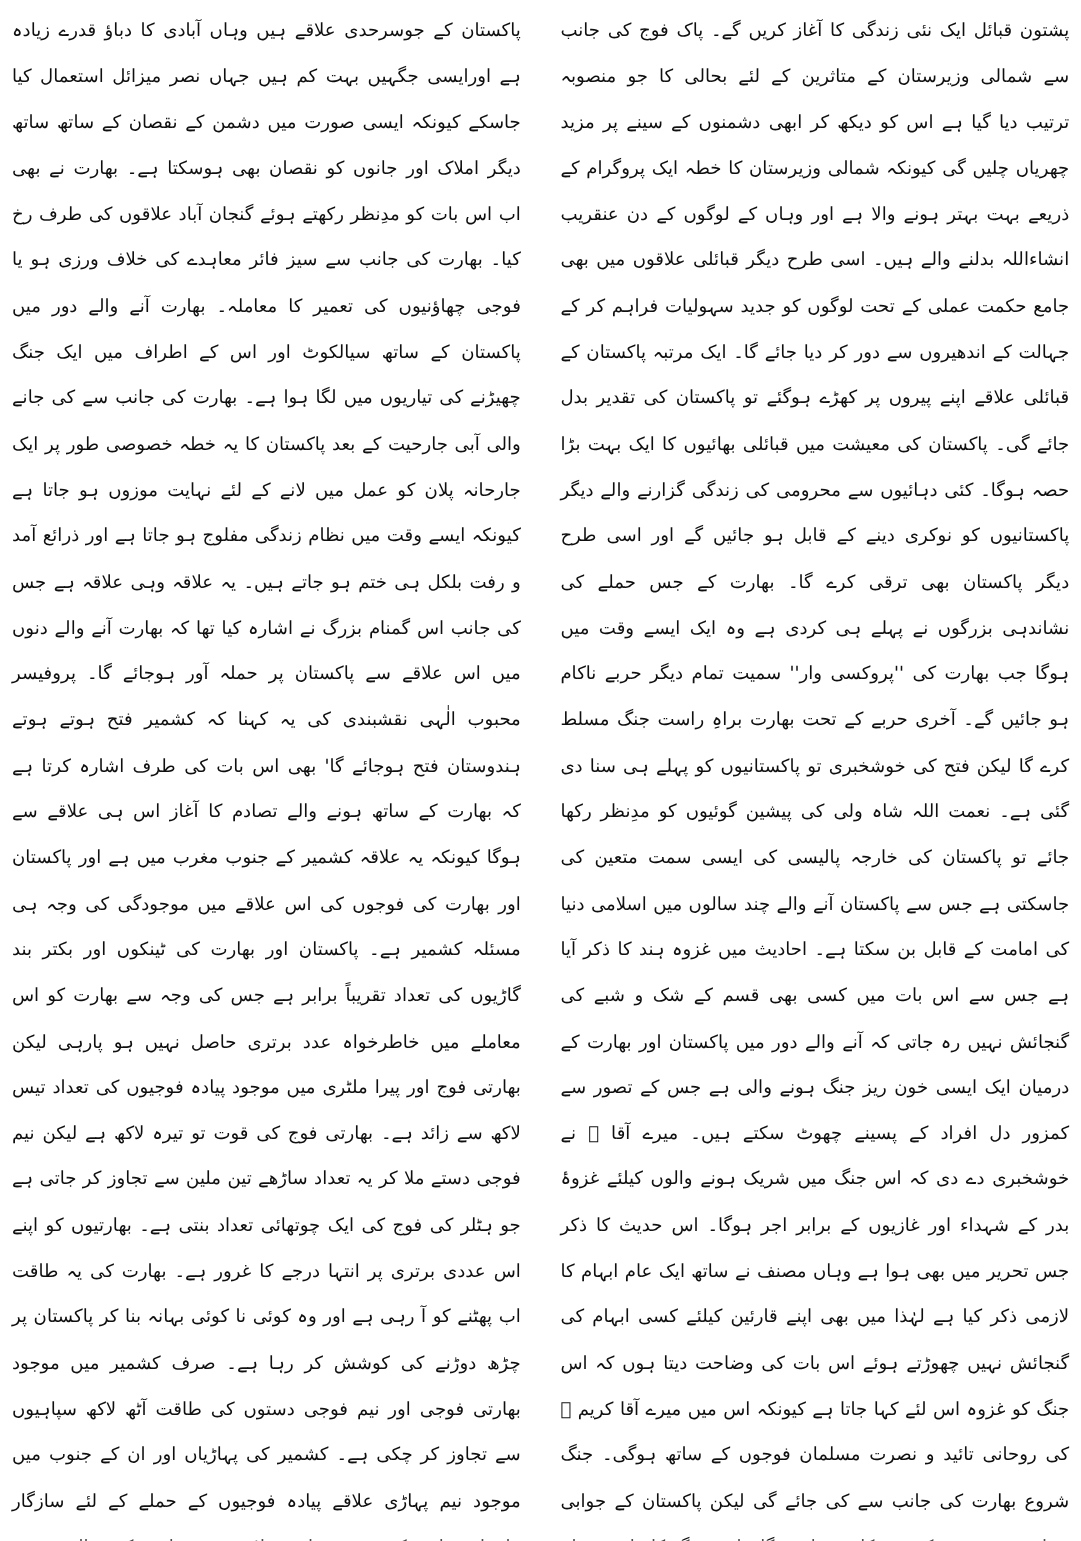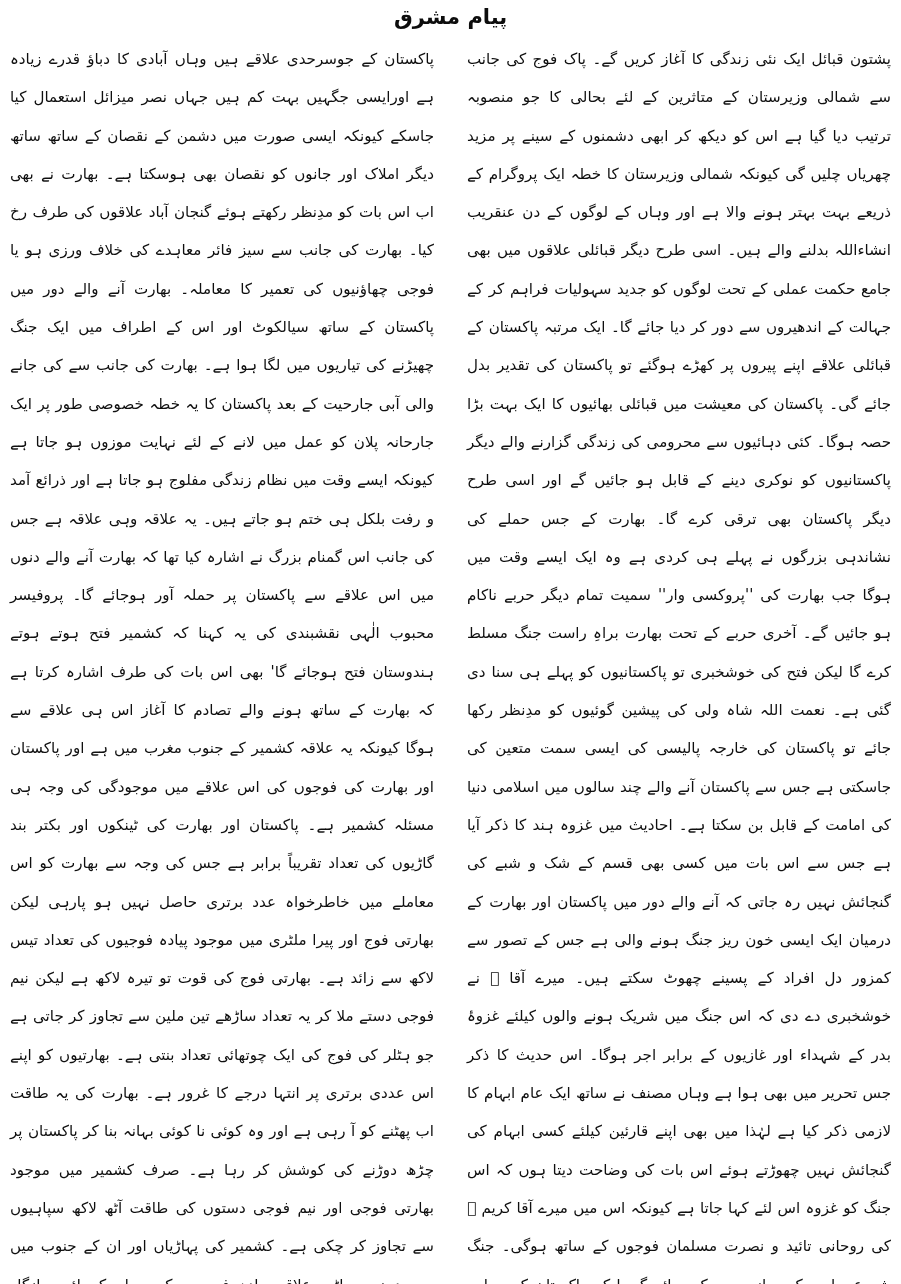--- a/index.html
+++ b/index.html
@@ -81,23 +81,20 @@
 
   .column p.tail-right {
     text-align-last: right;
   }
 </style>
 </head>
 <body>
 
 <div class="page">
 
-  <header class="masthead">
-    <div class="masthead-title">پیام مشرق</div>
-  </header>
 
   <main class="body-area">
 
     <section class="column column-right">
       <p class="tail-right">پاکستان کے جوسرحدی علاقے ہیں وہاں آبادی کا دباؤ قدرے زیادہ ہے اورایسی جگہیں بہت کم ہیں جہاں نصر میزائل استعمال کیا جاسکے کیونکہ ایسی صورت میں دشمن کے نقصان کے ساتھ ساتھ دیگر املاک اور جانوں کو نقصان بھی ہوسکتا ہے۔ بھارت نے بھی اب اس بات کو مدِنظر رکھتے ہوئے گنجان آباد علاقوں کی طرف رخ کیا۔ بھارت کی جانب سے سیز فائر معاہدے کی خلاف ورزی ہو یا فوجی چھاؤنیوں کی تعمیر کا معاملہ۔ بھارت آنے والے دور میں پاکستان کے ساتھ سیالکوٹ اور اس کے اطراف میں ایک جنگ چھیڑنے کی تیاریوں میں لگا ہوا ہے۔ بھارت کی جانب سے کی جانے والی آبی جارحیت کے بعد پاکستان کا یہ خطہ خصوصی طور پر ایک جارحانہ پلان کو عمل میں لانے کے لئے نہایت موزوں ہو جاتا ہے کیونکہ ایسے وقت میں نظام زندگی مفلوج ہو جاتا ہے اور ذرائع آمد و رفت بلکل ہی ختم ہو جاتے ہیں۔ یہ علاقہ وہی علاقہ ہے جس کی جانب اس گمنام بزرگ نے اشارہ کیا تھا کہ بھارت آنے والے دنوں میں اس علاقے سے پاکستان پر حملہ آور ہوجائے گا۔ پروفیسر محبوب الٰہی نقشبندی کی یہ کہنا کہ کشمیر فتح ہوتے ہوتے ہندوستان فتح ہوجائے گا' بھی اس بات کی طرف اشارہ کرتا ہے کہ بھارت کے ساتھ ہونے والے تصادم کا آغاز اس ہی علاقے سے ہوگا کیونکہ یہ علاقہ کشمیر کے جنوب مغرب میں ہے اور پاکستان اور بھارت کی فوجوں کی اس علاقے میں موجودگی کی وجہ ہی مسئلہ کشمیر ہے۔ پاکستان اور بھارت کی ٹینکوں اور بکتر بند گاڑیوں کی تعداد تقریباً برابر ہے جس کی وجہ سے بھارت کو اس معاملے میں خاطرخواہ عدد برتری حاصل نہیں ہو پارہی لیکن بھارتی فوج اور پیرا ملٹری میں موجود پیادہ فوجیوں کی تعداد تیس لاکھ سے زائد ہے۔ بھارتی فوج کی قوت تو تیرہ لاکھ ہے لیکن نیم فوجی دستے ملا کر یہ تعداد ساڑھے تین ملین سے تجاوز کر جاتی ہے جو ہٹلر کی فوج کی ایک چوتھائی تعداد بنتی ہے۔ بھارتیوں کو اپنے اس عددی برتری پر انتہا درجے کا غرور ہے۔ بھارت کی یہ طاقت اب پھٹنے کو آ رہی ہے اور وہ کوئی نا کوئی بہانہ بنا کر پاکستان پر چڑھ دوڑنے کی کوشش کر رہا ہے۔ صرف کشمیر میں موجود بھارتی فوجی اور نیم فوجی دستوں کی طاقت آٹھ لاکھ سپاہیوں سے تجاوز کر چکی ہے۔ کشمیر کی پہاڑیاں اور ان کے جنوب میں موجود نیم پہاڑی علاقے پیادہ فوجیوں کے حملے کے لئے سازگار ماحول فراہم کرتے ہیں۔ اس علاقے میں بھارت کی خالص ہندو آبادی بھی چند لاکھ ہی ہے یعنی پنجابی سکھ، کشمیری مسلمان اور پاکستان عوام کی جانب بھی بھارتیوں کے لئے کسی قسم کی پریشانی نہیں ہوں گی۔ حالیہ کشیدگی کا محور بھی یہی علاقہ ہے جس کی ایک بڑی وجہ یہ ہے کہ بھارت نے قانون کو توڑ کر یہاں مورچے بنانے کے عمل کا آغاز کیا ہے۔ لیکن سب سے بڑی وجہ یہی ہے کہ پاکستانی افواج نے آپریشن ضرب عضب میں بھارتی حمایت یافتہ دہشتگردوں سے اپنے علاقے خالی کروالئے ہیں۔ ان تمام باتوں کا تعلق براہِ راست غزوہ ہند سے جا ملتا ہے۔</p>
 
     </section>
 
     <section class="column column-left">
       <p class="tail-right">پشتون قبائل ایک نئی زندگی کا آغاز کریں گے۔ پاک فوج کی جانب سے شمالی وزیرستان کے متاثرین کے لئے بحالی کا جو منصوبہ ترتیب دیا گیا ہے اس کو دیکھ کر ابھی دشمنوں کے سینے پر مزید چھریاں چلیں گی کیونکہ شمالی وزیرستان کا خطہ ایک پروگرام کے ذریعے بہت بہتر ہونے والا ہے اور وہاں کے لوگوں کے دن عنقریب انشاءاللہ بدلنے والے ہیں۔ اسی طرح دیگر قبائلی علاقوں میں بھی جامع حکمت عملی کے تحت لوگوں کو جدید سہولیات فراہم کر کے جہالت کے اندھیروں سے دور کر دیا جائے گا۔ ایک مرتبہ پاکستان کے قبائلی علاقے اپنے پیروں پر کھڑے ہوگئے تو پاکستان کی تقدیر بدل جائے گی۔ پاکستان کی معیشت میں قبائلی بھائیوں کا ایک بہت بڑا حصہ ہوگا۔ کئی دہائیوں سے محرومی کی زندگی گزارنے والے دیگر پاکستانیوں کو نوکری دینے کے قابل ہو جائیں گے اور اسی طرح دیگر پاکستان بھی ترقی کرے گا۔ بھارت کے جس حملے کی نشاندہی بزرگوں نے پہلے ہی کردی ہے وہ ایک ایسے وقت میں ہوگا جب بھارت کی ''پروکسی وار'' سمیت تمام دیگر حربے ناکام ہو جائیں گے۔ آخری حربے کے تحت بھارت براہِ راست جنگ مسلط کرے گا لیکن فتح کی خوشخبری تو پاکستانیوں کو پہلے ہی سنا دی گئی ہے۔ نعمت اللہ شاہ ولی کی پیشین گوئیوں کو مدِنظر رکھا جائے تو پاکستان کی خارجہ پالیسی کی ایسی سمت متعین کی جاسکتی ہے جس سے پاکستان آنے والے چند سالوں میں اسلامی دنیا کی امامت کے قابل بن سکتا ہے۔ احادیث میں غزوہ ہند کا ذکر آیا ہے جس سے اس بات میں کسی بھی قسم کے شک و شبے کی گنجائش نہیں رہ جاتی کہ آنے والے دور میں پاکستان اور بھارت کے درمیان ایک ایسی خون ریز جنگ ہونے والی ہے جس کے تصور سے کمزور دل افراد کے پسینے چھوٹ سکتے ہیں۔ میرے آقا ﷺ نے خوشخبری دے دی کہ اس جنگ میں شریک ہونے والوں کیلئے غزوۂ بدر کے شہداء اور غازیوں کے برابر اجر ہوگا۔ اس حدیث کا ذکر جس تحریر میں بھی ہوا ہے وہاں مصنف نے ساتھ ایک عام ابہام کا لازمی ذکر کیا ہے لہٰذا میں بھی اپنے قارئین کیلئے کسی ابہام کی گنجائش نہیں چھوڑتے ہوئے اس بات کی وضاحت دیتا ہوں کہ اس جنگ کو غزوہ اس لئے کہا جاتا ہے کیونکہ اس میں میرے آقا کریم ﷺ کی روحانی تائید و نصرت مسلمان فوجوں کے ساتھ ہوگی۔ جنگ شروع بھارت کی جانب سے کی جائے گی لیکن پاکستان کے جوابی حملے میں صرف کشمیر کا حصول ہوگا۔ اس جنگ کا دائرہ پھیلے گا تو دہلی تک جائے گا۔ غزوۂ ہند کا اختتام فتح دہلی کے ساتھ ہوگا۔ ہندوستان کے حکمرانوں نے زنجیروں میں جکڑ کر لایا جائے گا۔ میں نے تمام بزرگوں کی جانب سے کی جانے والی پیشین گوئیوں کو اکٹھا کر کے قارئین کے لئے پیش کر دیا ہے تاکہ لوگوں کو موجودہ حالات اور آنے والے حالات کے بارے میں ایک سوچ فراہم کی جا سکے۔ مزید شماروں میں بھی اس موضوع پر روشنی ڈالی جائے گی۔ بابا صوفی برکت علیؒ نے فرمایا تھا کہ وہ دن دور نہیں، جب پاکستان کی ہاں اور نا میں اقوامِ عالم کے</p>

